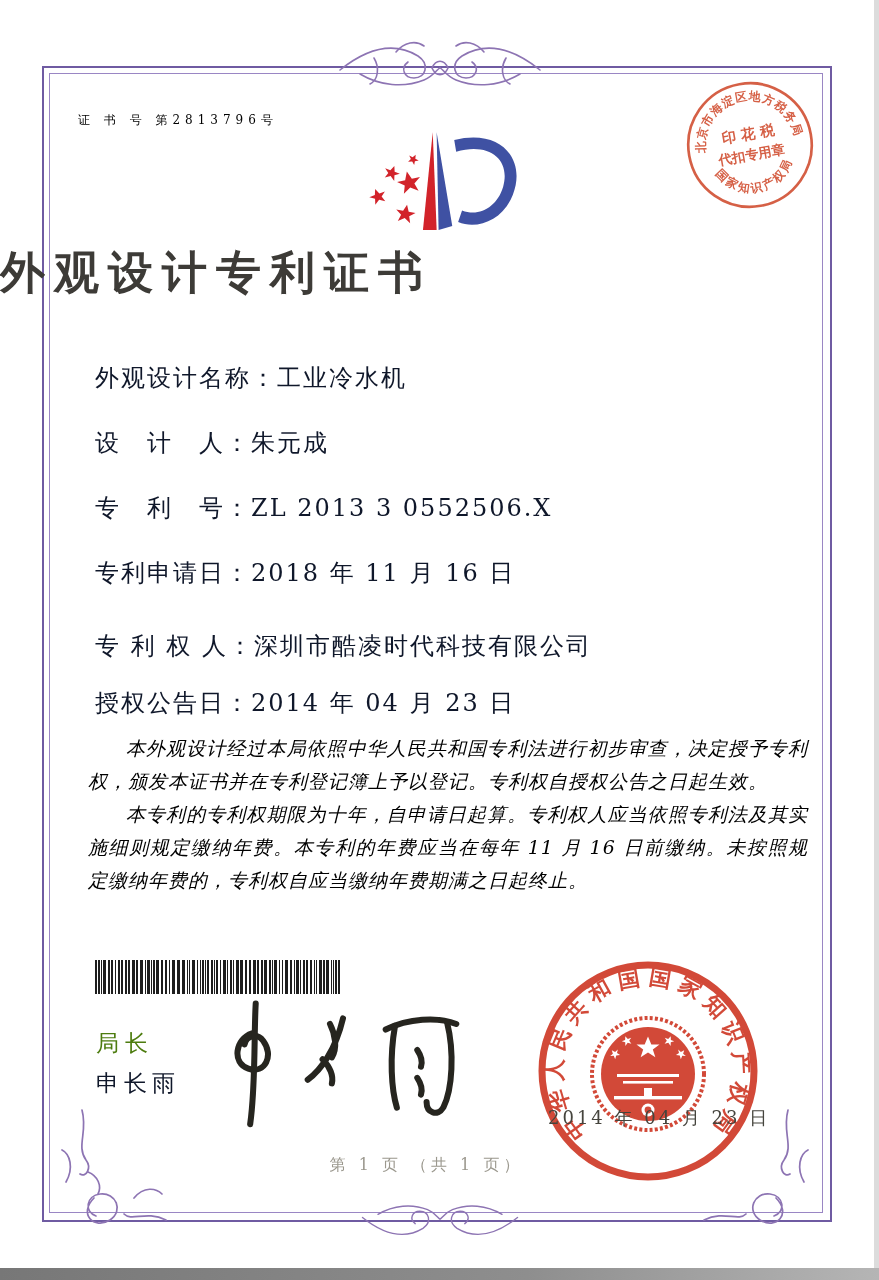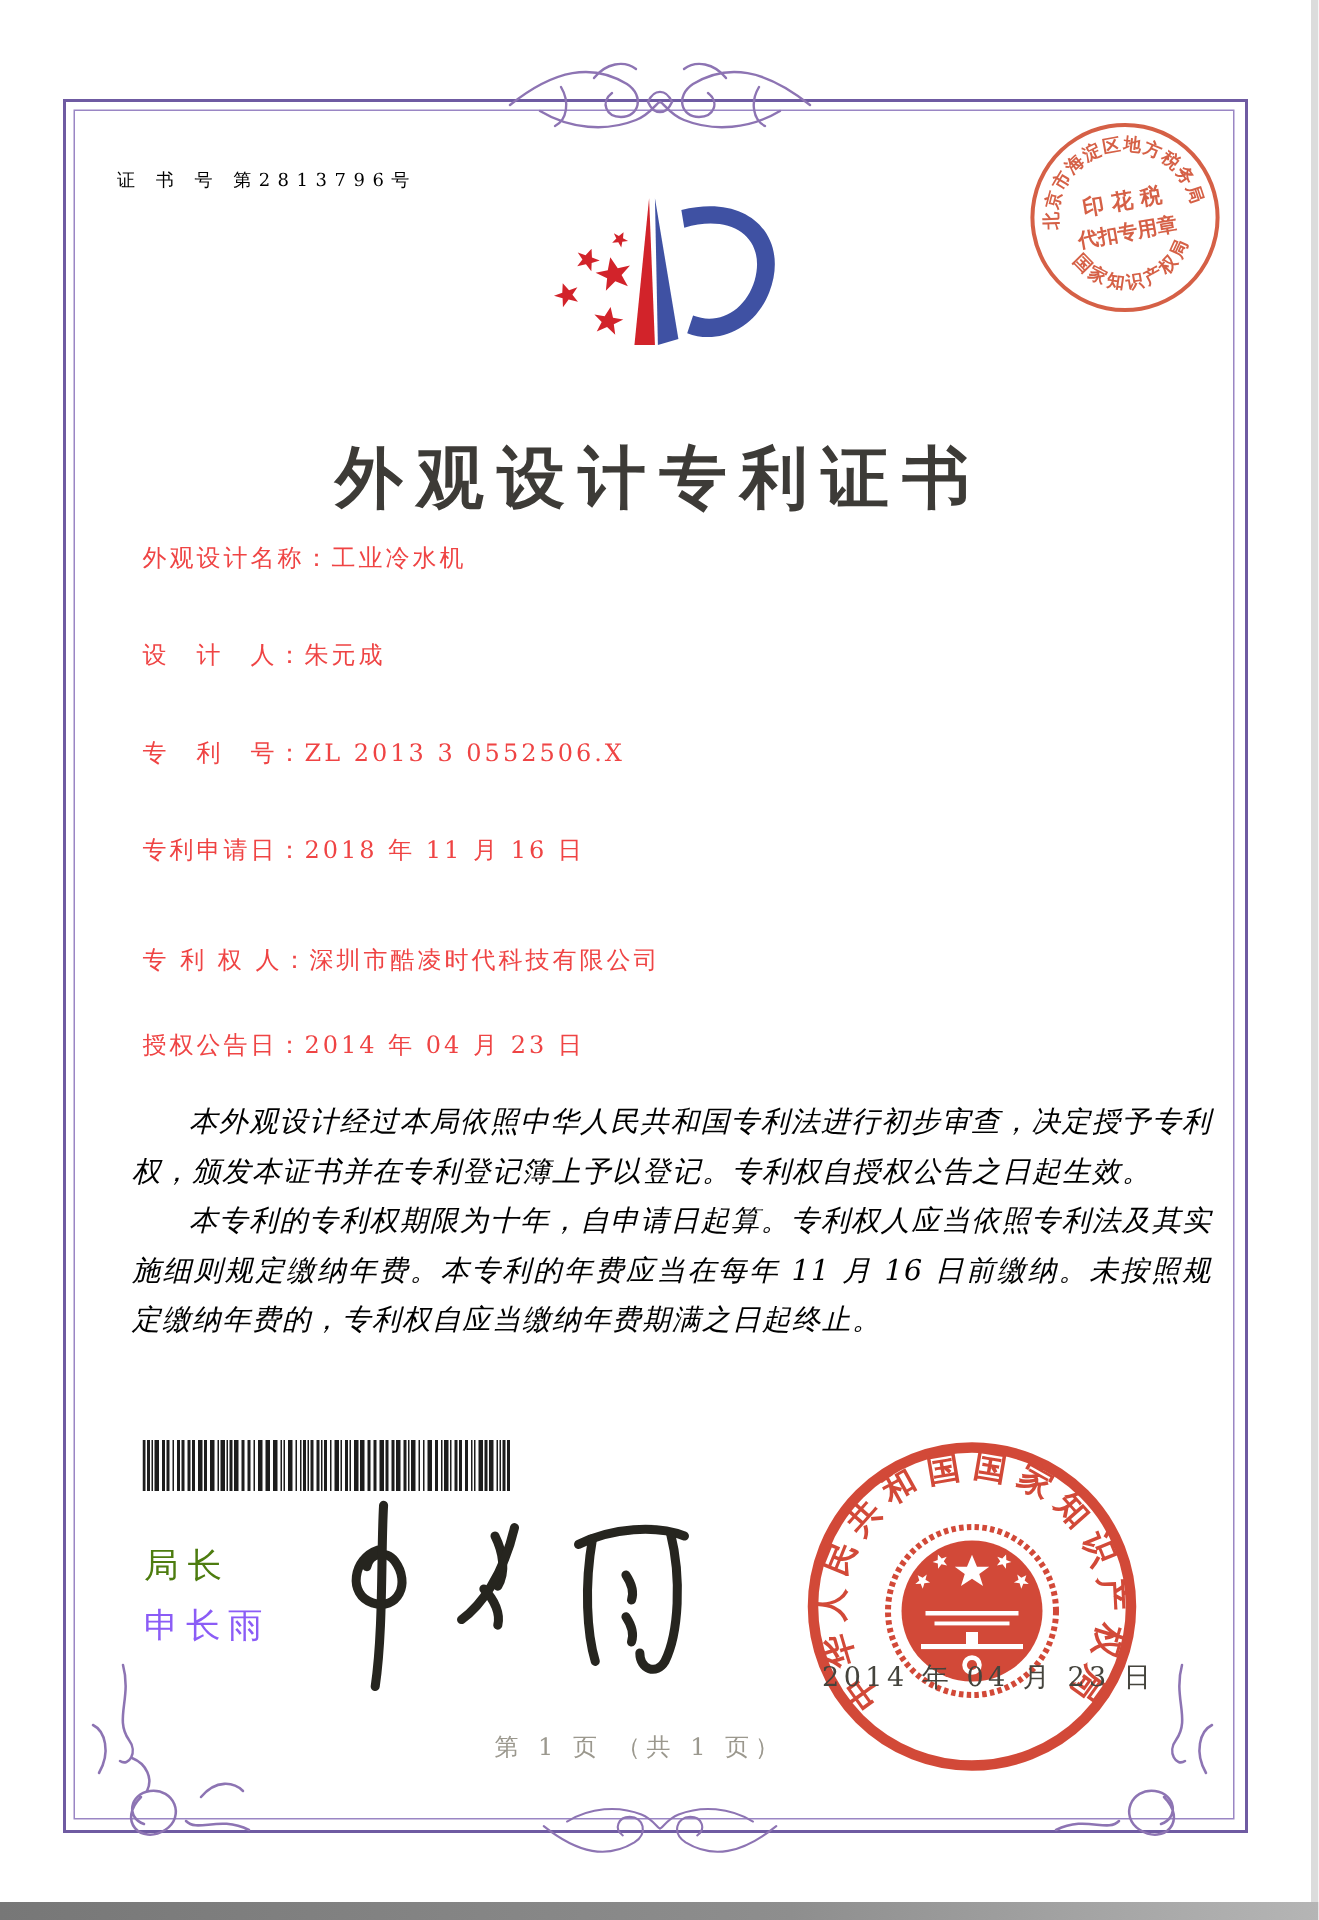--- a/index.html
+++ b/index.html
@@ -16,36 +16,36 @@
   
   .frame-outer{left:42px;top:66px;width:786px;height:1152px;
     border:2px solid #6f5ba2;}
   .frame-inner{left:49px;top:73px;width:772px;height:1138px;
     border:1px solid #9a86c4;}
   .ornament{pointer-events:none;}
   
   .cert-no{left:78px;top:112px;font-size:12px;letter-spacing:5px;
     color:#000000;}
   .logo{left:335px;top:120px;}
-  .title{left:0;top:243px;width:879px;text-align:center;
-    font-size:45px;font-weight:bold;letter-spacing:9px;color:#3d3b37;margin-top:46px;}
-  
-  .field{left:95px;font-size:16px;letter-spacing:2px;color:#ef4444;
+  .title{left:0;top:243px;width:879px;
+    font-size:45px;font-weight:bold;letter-spacing:9px;color:#3d3b37;}
+  
+  .field{left:95px;font-size:24px;letter-spacing:2px;color:#0f172a;
     white-space:nowrap;}
   .f0{top:362px}.f1{top:427px}.f2{top:492px}
   .f3{top:557px}.f4{top:630px}.f5{top:687px}
   
   .body-text{left:88px;top:732px;width:720px;font-size:19px;
     line-height:33px;color:#000000;letter-spacing:1px;text-align:justify;font-style:italic;}
   .body-text p{margin:0;text-indent:2em;}
   
   .barcode{left:95px;top:960px;}
   
   .sig-title{left:96px;top:1028px;font-size:23px;letter-spacing:6px;color:#4d7c0f;}
-  .sig-name{left:96px;top:1068px;font-size:23px;letter-spacing:5px;color:#8b5cf6;}
+  .sig-name{left:96px;top:1068px;font-size:23px;letter-spacing:5px;color:#0f172a;}
   .sig-svg{left:198px;top:998px;}
   
   .tax-stamp{left:678px;top:73px;transform:rotate(-10deg);
     mix-blend-mode:multiply;opacity:.88;}
   .big-seal{left:533px;top:956px;mix-blend-mode:multiply;opacity:.93;}
   .seal-date{left:548px;top:1106px;font-size:18px;letter-spacing:3px;
     color:#45443d;z-index:5;}
   
   .footer{left:0;top:1155px;width:853px;text-align:center;
     font-size:16px;letter-spacing:4px;color:#9b988e;}

